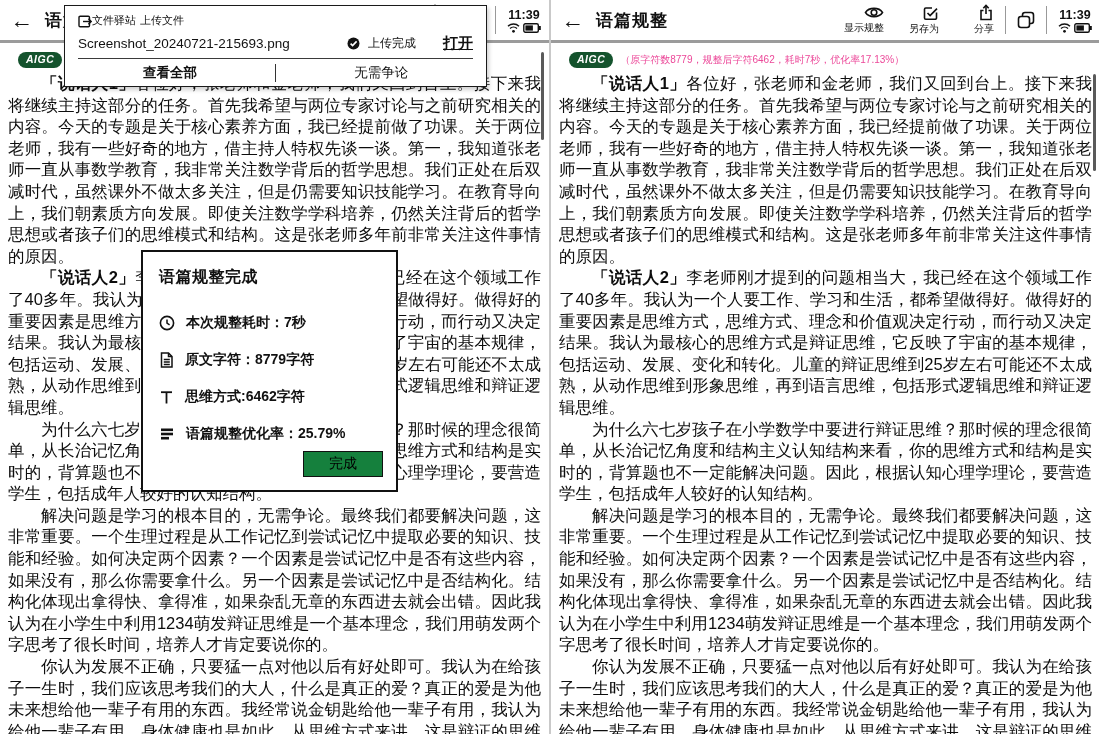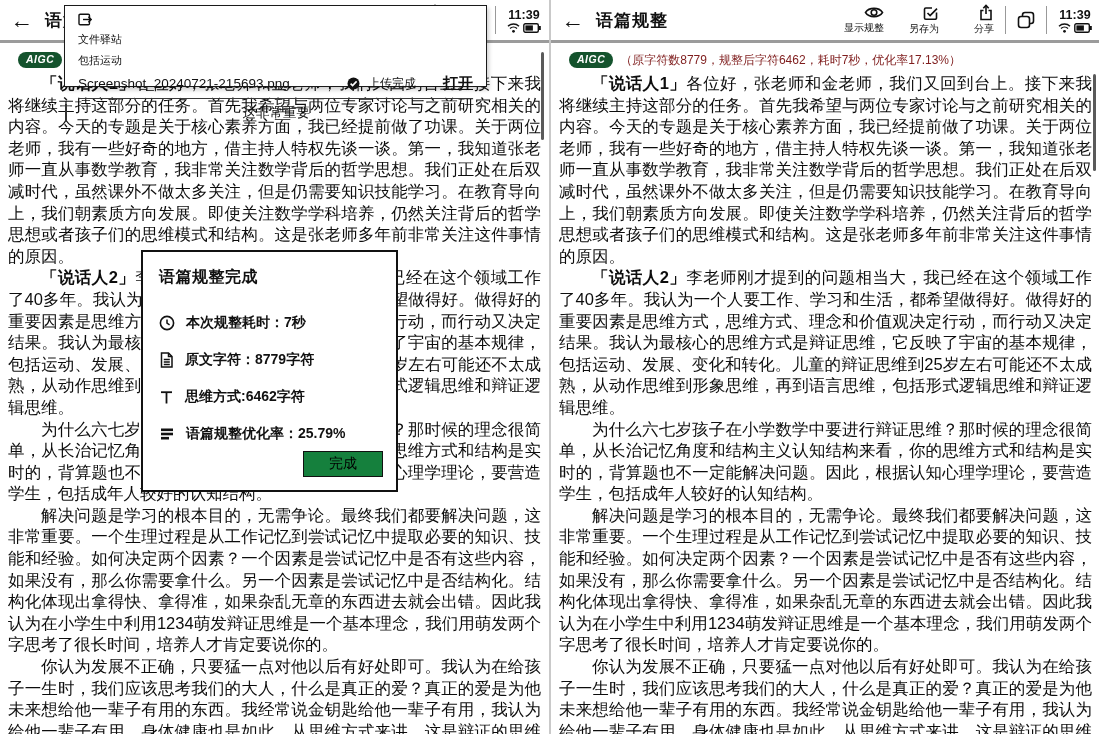--- a/index.html
+++ b/index.html
@@ -25,33 +25,33 @@
   .win-btn { display: flex; align-items: center; }
   .timeblock { display: flex; flex-direction: column; align-items: center; gap: 1px; padding-right: 2px; text-align: center; }
   .time { font-size: 12.5px; font-weight: 700; }
   .sigrow { display: flex; align-items: center; gap: 3px; }
 
   
   .content { padding: 5px 8px 0 8px; }
   .aigc-line { display: flex; align-items: center; gap: 7px; height: 20px; margin: 2px 0 3px 10px; }
   .aigc-badge { background: #14532d; color: #fff; font-size: 10.5px; font-weight: 700; font-style: italic;
                 padding: 1px 8px 2px; border-radius: 9px; letter-spacing: .5px; line-height: 1.2; }
-  .aigc-info { font-size: 12px; color: #7f1d1d; white-space: nowrap; }
+  .aigc-info { font-size: 10px; color: #ec4899; white-space: nowrap; }
   .doc { font-size: 16.5px; line-height: 21.6px; text-align: justify; color: #0d0d0d; }
   .doc p { text-indent: 2em; margin: 0; }
   .doc .speaker { font-weight: 700; }
 
   .scroll-thumb { position: absolute; width: 3px; background: #5a5a5a; border-radius: 2px; }
   .panel.left  .scroll-thumb { right: 5px; top: 52px; height: 88px; }
   .panel.right .scroll-thumb { right: 4px; top: 74px; height: 97px; }
 
   
   .toast { position: absolute; left: 64px; top: 5px; width: 423px; height: 82px; background: #fff;
            border: 1.5px solid #1a1a1a; box-shadow: 2px 3px 4px rgba(0,0,0,.18); z-index: 30; }
-  .toast-r1 { display: flex; align-items: flex-start; gap: 6px; padding: 7px 13px 0; font-size: 11px; flex-direction: column; }
+  .toast-r1 { display: flex; align-items: flex-end; padding: 7px 13px 0; font-size: 11px; }
   .toast-r1 .svc { margin-right: 4px; }
   .toast-r2 { display: flex; align-items: center; padding: 6px 13px 3px; }
   .fname { font-size: 13.5px; }
   .tstatus { margin-left: auto; display: flex; align-items: center; gap: 8px; font-size: 12px; }
   .topen { font-size: 15px; font-weight: 700; text-decoration: underline; margin-left: 27px; }
   .toast-sep { border-top: 1.5px solid #3a3a3a; margin: 2px 13px 0; }
   .toast-actions { display: flex; align-items: center; height: 27px; }
   .tact { flex: 1; text-align: center; font-size: 13.5px; }
   .tact.bold { font-weight: 700; }
   .tact-div { width: 1.5px; height: 18px; background: #333; }
@@ -253,39 +253,40 @@
   <div class="toast">
     <div class="toast-r1">
       <span>
         <svg width="14" height="13" viewBox="0 0 14 13">
             <rect x="1" y="1.2" width="10.5" height="10.5" rx="1.2" fill="none" stroke="#111" stroke-width="1.4"></rect>
             <path d="M5 6.5 H13" stroke="#111" stroke-width="1.4"></path>
             <path d="M10.4 3.8 L13.2 6.5 L10.4 9.2" fill="none" stroke="#111" stroke-width="1.4"></path>
           </svg>
       </span>
       <span class="svc">文件驿站</span>
-      <span>包括运动</span>
+      <span>上传文件</span>
     </div>
     <div class="toast-r2">
       <span class="fname">Screenshot_20240721-215693.png</span>
       <span class="tstatus">
         <span>
           <svg width="13" height="13" viewBox="0 0 13 13">
               <circle cx="6.5" cy="6.5" r="6" fill="#111"></circle>
               <path d="M3.6 6.6 l2 2 L9.6 4.4" fill="none" stroke="#fff" stroke-width="1.6"></path>
             </svg>
         </span>
         <span>上传完成</span>
       </span>
       <span class="topen">打开</span>
     </div>
     <div class="toast-sep"></div>
     <div class="toast-actions">
+      <span class="tact bold">查看全部</span>
       <span class="tact-div"></span>
-      <span class="tact">这非常重要</span>
+      <span class="tact">无需争论</span>
     </div>
   </div>
 
   <div class="modal">
     <div class="modal-title">语篇规整完成</div>
     <div class="modal-items">
       <div class="mitem">
         <span>
           <svg width="16" height="16" viewBox="0 0 16 16">
               <circle cx="8" cy="8" r="6.6" fill="none" stroke="#111" stroke-width="1.6"></circle>

